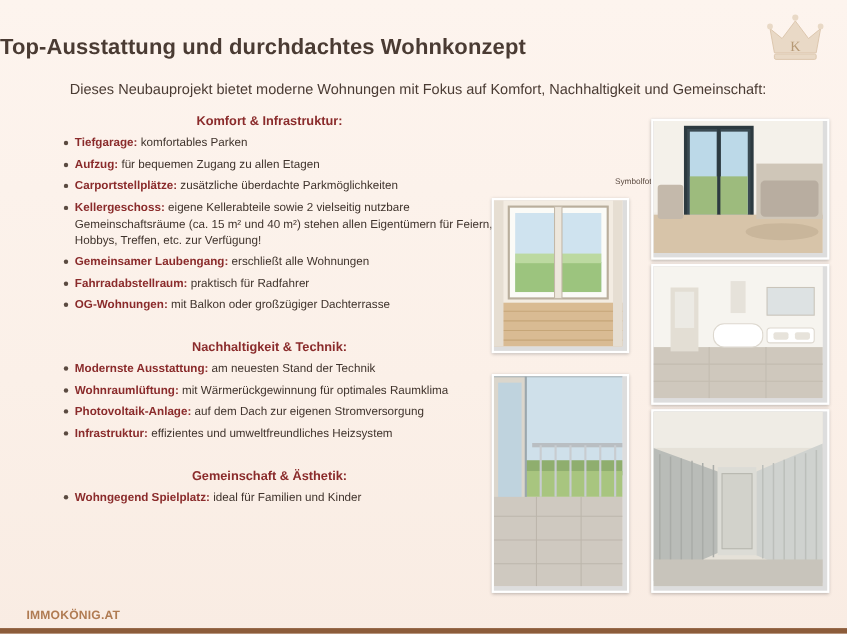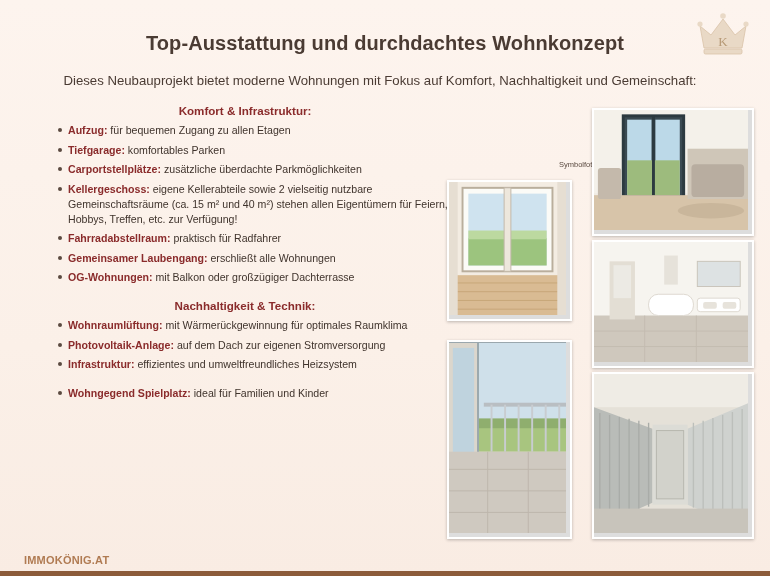--- a/index.html
+++ b/index.html
@@ -30,21 +30,20 @@
     right: 14px;
     width: 66px;
     height: 60px;
   }
 
   .title {
     position: absolute;
     top: 32px;
     left: 0;
     width: 770px;
-    text-align: center;
     font-size: 20px;
     font-weight: bold;
     color: #4a3b33;
     letter-spacing: 0.1px;
   }
   .subtitle {
     position: absolute;
     top: 73px;
     left: 0;
     width: 730px;
@@ -61,21 +60,21 @@
     width: 420px;
   }
 
   .section-head {
     font-size: 11.6px;
     font-weight: bold;
     color: #8a2b2b;
     margin: 0 0 6px 6px;
     text-align: center;
   }
-  .section + .section { margin-top: 14px; }
+  .section + .section { margin-top: 24px; }
 
   ul.bullets {
     list-style: none;
     margin: 0;
     padding: 0 0 0 26px;
   }
   ul.bullets li {
     position: relative;
     font-size: 10.6px;
     line-height: 1.42;
@@ -158,40 +157,42 @@
   </div>
 
   <div class="title">Top-Ausstattung und durchdachtes Wohnkonzept</div>
   <div class="subtitle">Dieses Neubauprojekt bietet moderne Wohnungen mit Fokus auf Komfort, Nachhaltigkeit und Gemeinschaft:</div>
 
   <div class="content">
 
     <div class="section">
       <div class="section-head">Komfort &amp; Infrastruktur:</div>
       <ul class="bullets">
+        <li><b>Tiefgarage:</b><span> komfortables Parken</span></li>
         <li><b>Aufzug:</b><span> für bequemen Zugang zu allen Etagen</span></li>
-        <li><b>Tiefgarage:</b><span> komfortables Parken</span></li>
         <li><b>Carportstellplätze:</b><span> zusätzliche überdachte Parkmöglichkeiten</span></li>
         <li><b>Kellergeschoss:</b><span> eigene Kellerabteile sowie 2 vielseitig nutzbare Gemeinschaftsräume (ca. 15 m² und 40 m²) stehen allen Eigentümern für Feiern, Hobbys, Treffen, etc. zur Verfügung!</span></li>
+        <li><b>Gemeinsamer Laubengang:</b><span> erschließt alle Wohnungen</span></li>
         <li><b>Fahrradabstellraum:</b><span> praktisch für Radfahrer</span></li>
-        <li><b>Gemeinsamer Laubengang:</b><span> erschließt alle Wohnungen</span></li>
         <li><b>OG-Wohnungen:</b><span> mit Balkon oder großzügiger Dachterrasse</span></li>
       </ul>
     </div>
 
     <div class="section">
       <div class="section-head">Nachhaltigkeit &amp; Technik:</div>
       <ul class="bullets">
+        <li><b>Modernste Ausstattung:</b><span> am neuesten Stand der Technik</span></li>
         <li><b>Wohnraumlüftung:</b><span> mit Wärmerückgewinnung für optimales Raumklima</span></li>
         <li><b>Photovoltaik-Anlage:</b><span> auf dem Dach zur eigenen Stromversorgung</span></li>
         <li><b>Infrastruktur:</b><span> effizientes und umweltfreundliches Heizsystem</span></li>
       </ul>
     </div>
 
     <div class="section">
+      <div class="section-head">Gemeinschaft &amp; Ästhetik:</div>
       <ul class="bullets">
         <li><b>Wohngegend Spielplatz:</b><span> ideal für Familien und Kinder</span></li>
       </ul>
     </div>
 
   </div>
 
   <div class="caption">Symbolfotos</div>
 
   <div class="photos">

